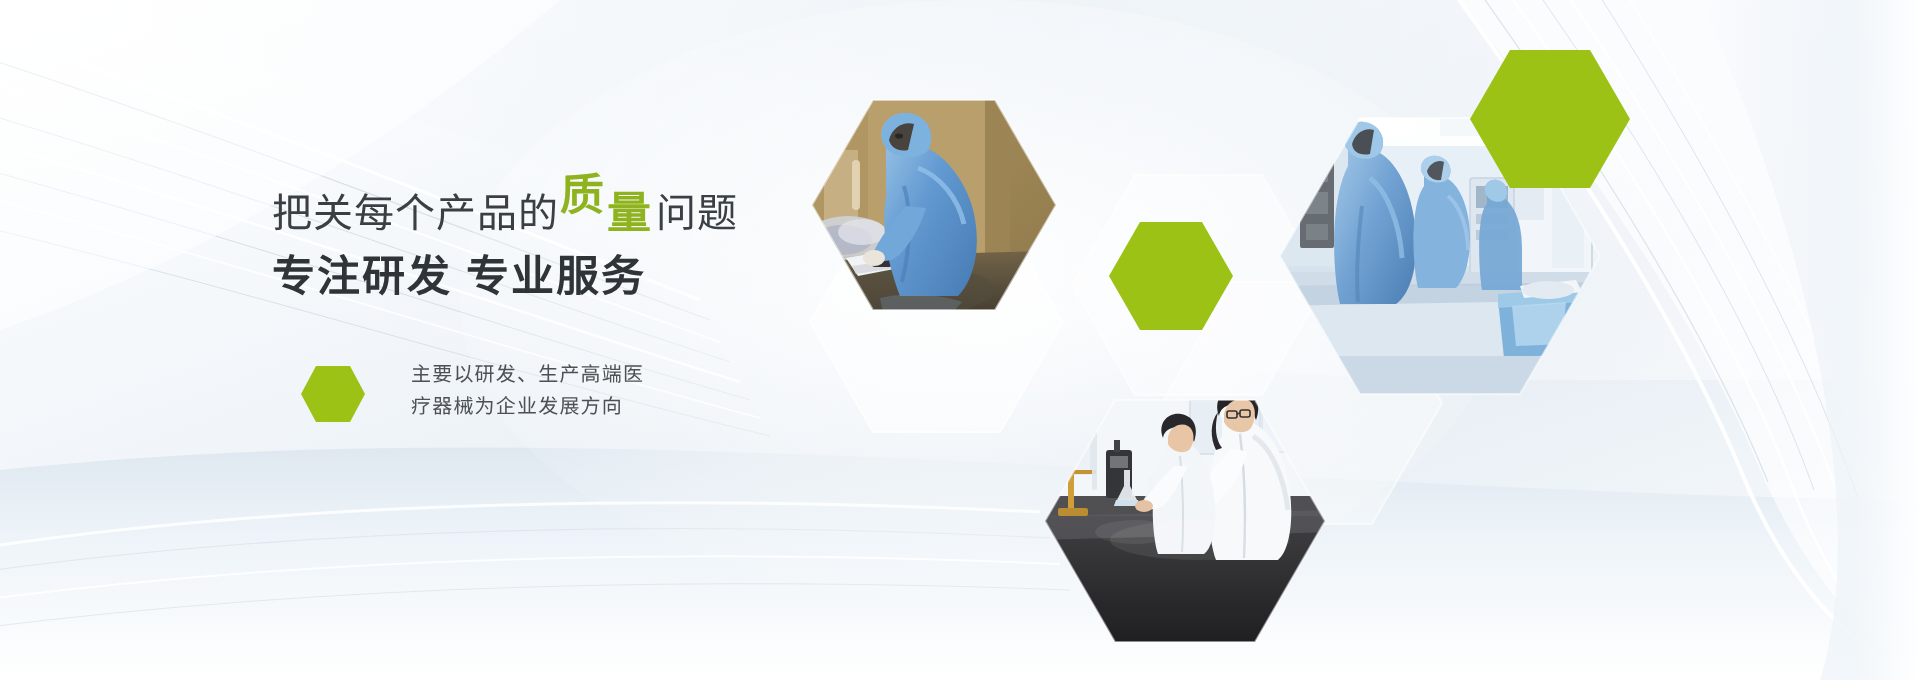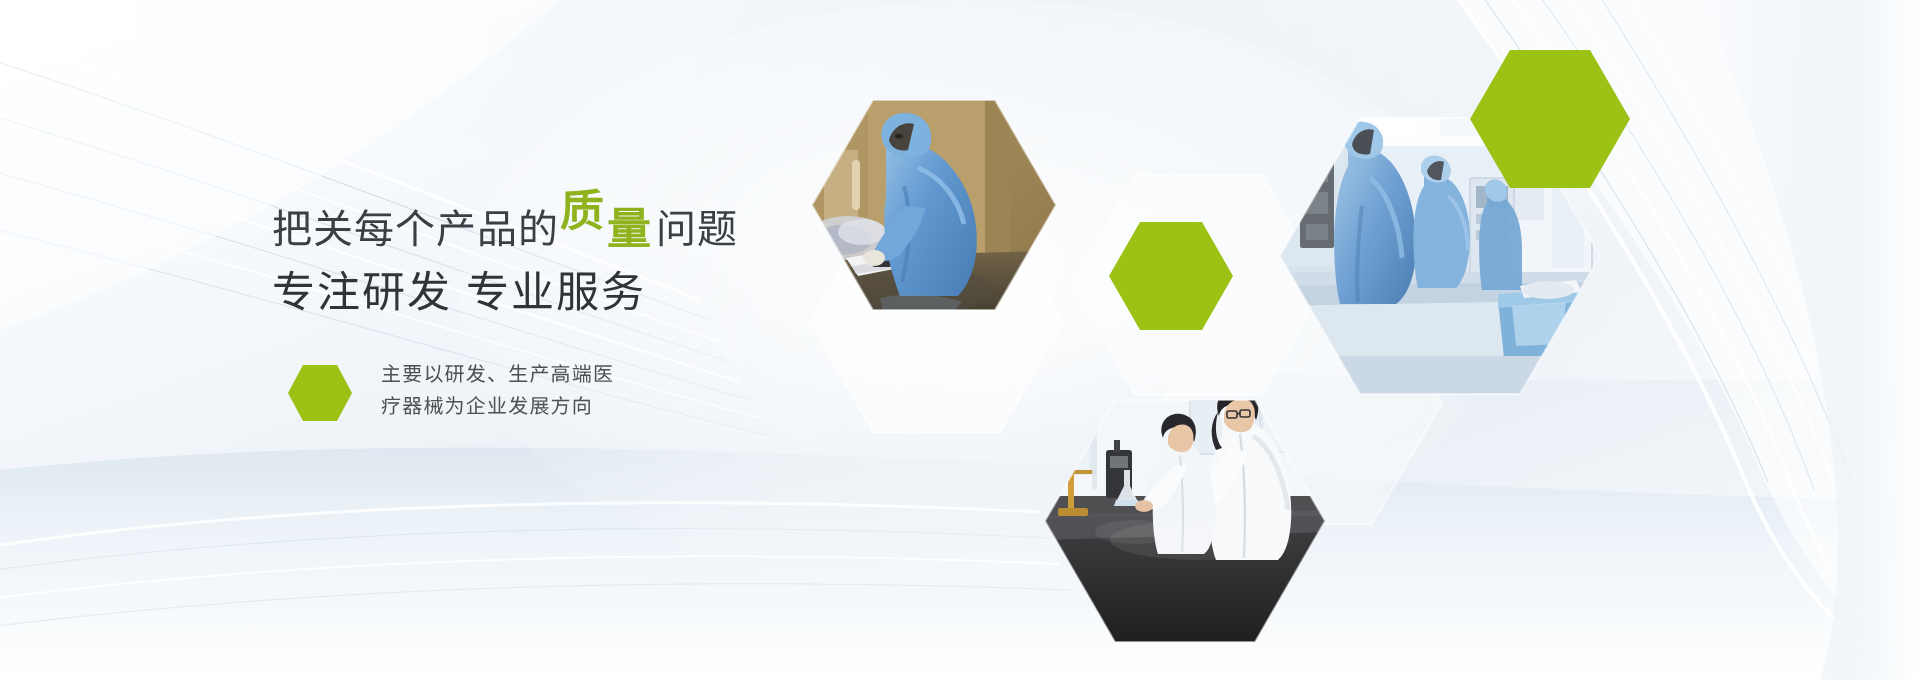--- a/index.html
+++ b/index.html
@@ -10,44 +10,44 @@
   }
   .banner{
     position:relative;width:1920px;height:680px;overflow:hidden;
     background:linear-gradient(160deg,#ffffff 0%,#f4f7fa 28%,#eaf0f5 52%,#e3eaf1 70%,#eef3f7 88%,#ffffff 100%);
   }
 
   
   .bg-svg{position:absolute;inset:0;width:1920px;height:680px;}
 
   
-  .text-block{position:absolute;left:272px;top:192px;width:560px;}
+  .text-block{position:absolute;left:272px;top:176px;width:560px;}
 
   .headline-1{
     font-size:40px;line-height:1;white-space:nowrap;
     color:#3a3f44;font-weight:400;letter-spacing:1px;
     display:flex;align-items:flex-end;
   }
   .headline-1 .plain{font-weight:400;}
   .hl-green{
     color:#8fb31e;font-weight:700;font-size:44px;
     position:relative;top:-16px;margin:0 1px;letter-spacing:0;
   }
   .hl-green.second{top:2px;margin-left:2px;}
   .headline-1 .tail{margin-left:4px;margin-top:17px;}
 
   .headline-2{
     margin-top:20px;
     font-size:43px;line-height:1.1;white-space:nowrap;
-    color:#2f3438;font-weight:400;letter-spacing:2px;
+    color:#2f3438;font-weight:700;letter-spacing:2px;
   }
 
   .desc-row{
-    position:absolute;left:287px;top:358px;
-    display:flex;align-items:center;
+    position:absolute;left:300px;top:358px;
+    display:flex;align-items:flex-end;gap:17px;
   }
   .hex-bullet{
     width:66px;height:58px;flex:0 0 auto;margin-top:6px;
   }
   .desc-text{
     margin-left:28px;
     font-size:20px;line-height:1.62;color:#4d5156;
     letter-spacing:1.2px;white-space:pre-line;font-weight:400;
   }
 

